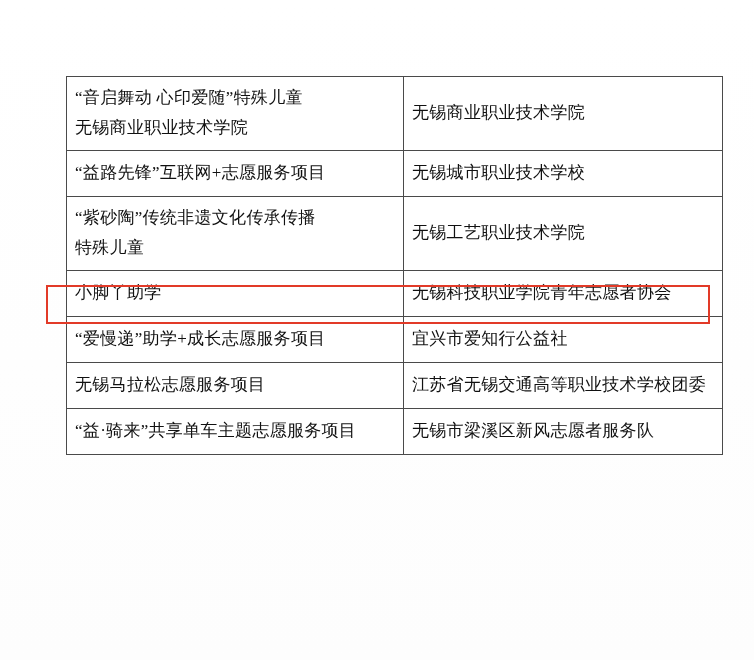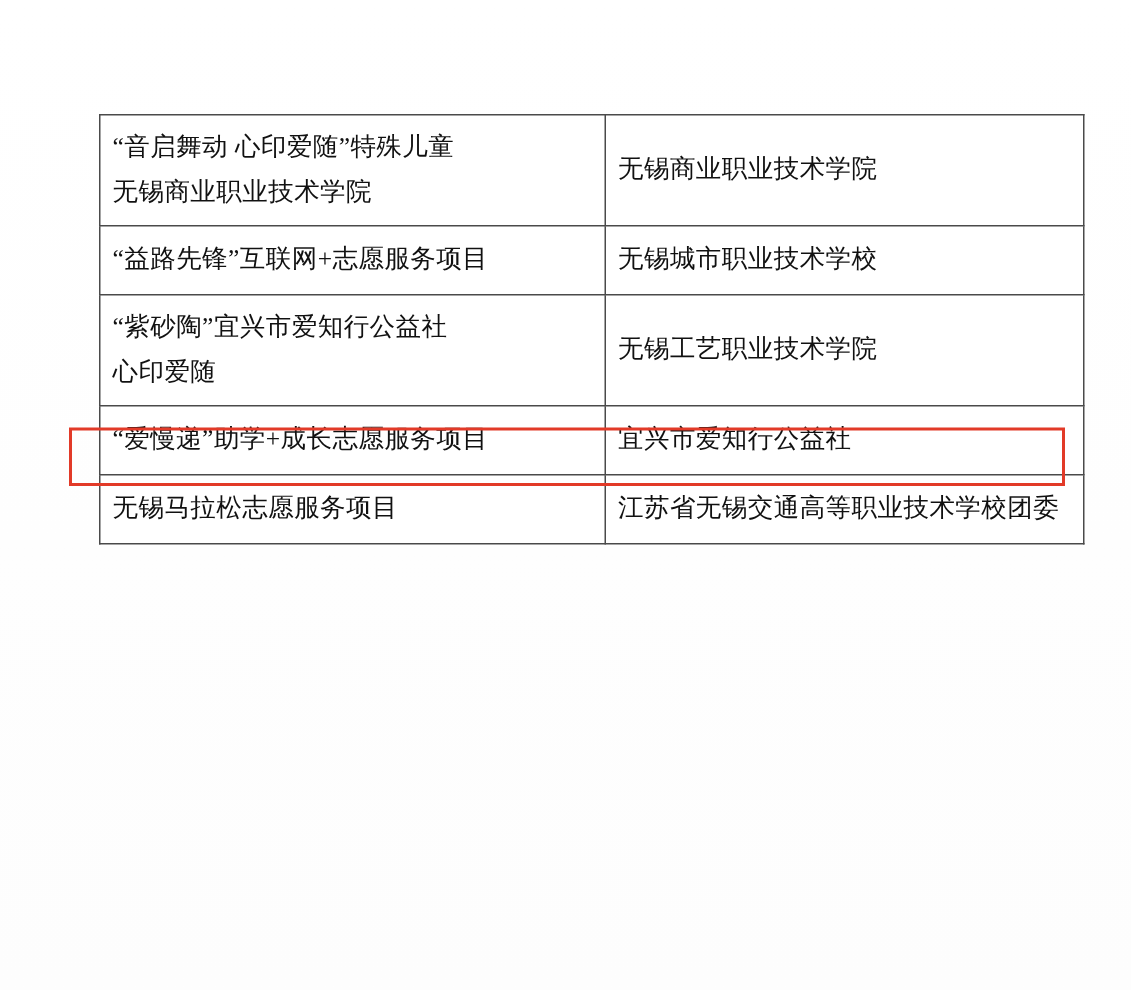--- a/index.html
+++ b/index.html
@@ -102,45 +102,61 @@
           <td class="col-a">
             <span class="cell-line">“益路先锋”互联网+志愿服务项目</span>
           </td>
           <td class="col-b">
             <span class="cell-line">无锡城市职业技术学校</span>
           </td>
         </tr>
 
         <tr class="tall-row">
           <td class="col-a">
-            <span class="cell-line">“紫砂陶”宜兴市爱知行公益社</span>
-            <span class="cell-line">心印爱随</span>
+            <span class="cell-line">“紫砂陶”传统非遗文化传承传播</span>
+            <span class="cell-line">特殊儿童</span>
           </td>
           <td class="col-b">
             <span class="cell-line">无锡工艺职业技术学院</span>
           </td>
         </tr>
 
+        <tr class="normal-row">
+          <td class="col-a">
+            <span class="cell-line">小脚丫助学</span>
+          </td>
+          <td class="col-b">
+            <span class="cell-line">无锡科技职业学院青年志愿者协会</span>
+          </td>
+        </tr>
 
         <tr class="normal-row">
           <td class="col-a">
             <span class="cell-line">“爱慢递”助学+成长志愿服务项目</span>
           </td>
           <td class="col-b">
             <span class="cell-line">宜兴市爱知行公益社</span>
           </td>
         </tr>
 
         <tr class="normal-row">
           <td class="col-a">
             <span class="cell-line">无锡马拉松志愿服务项目</span>
           </td>
           <td class="col-b">
             <span class="cell-line">江苏省无锡交通高等职业技术学校团委</span>
           </td>
         </tr>
 
+        <tr class="normal-row">
+          <td class="col-a">
+            <span class="cell-line">“益·骑来”共享单车主题志愿服务项目</span>
+          </td>
+          <td class="col-b">
+            <span class="cell-line">无锡市梁溪区新风志愿者服务队</span>
+          </td>
+        </tr>
       </tbody>
     </table>
   </div>
 
   <div id="highlight-box"></div>
 </div>
 
 </body></html>

